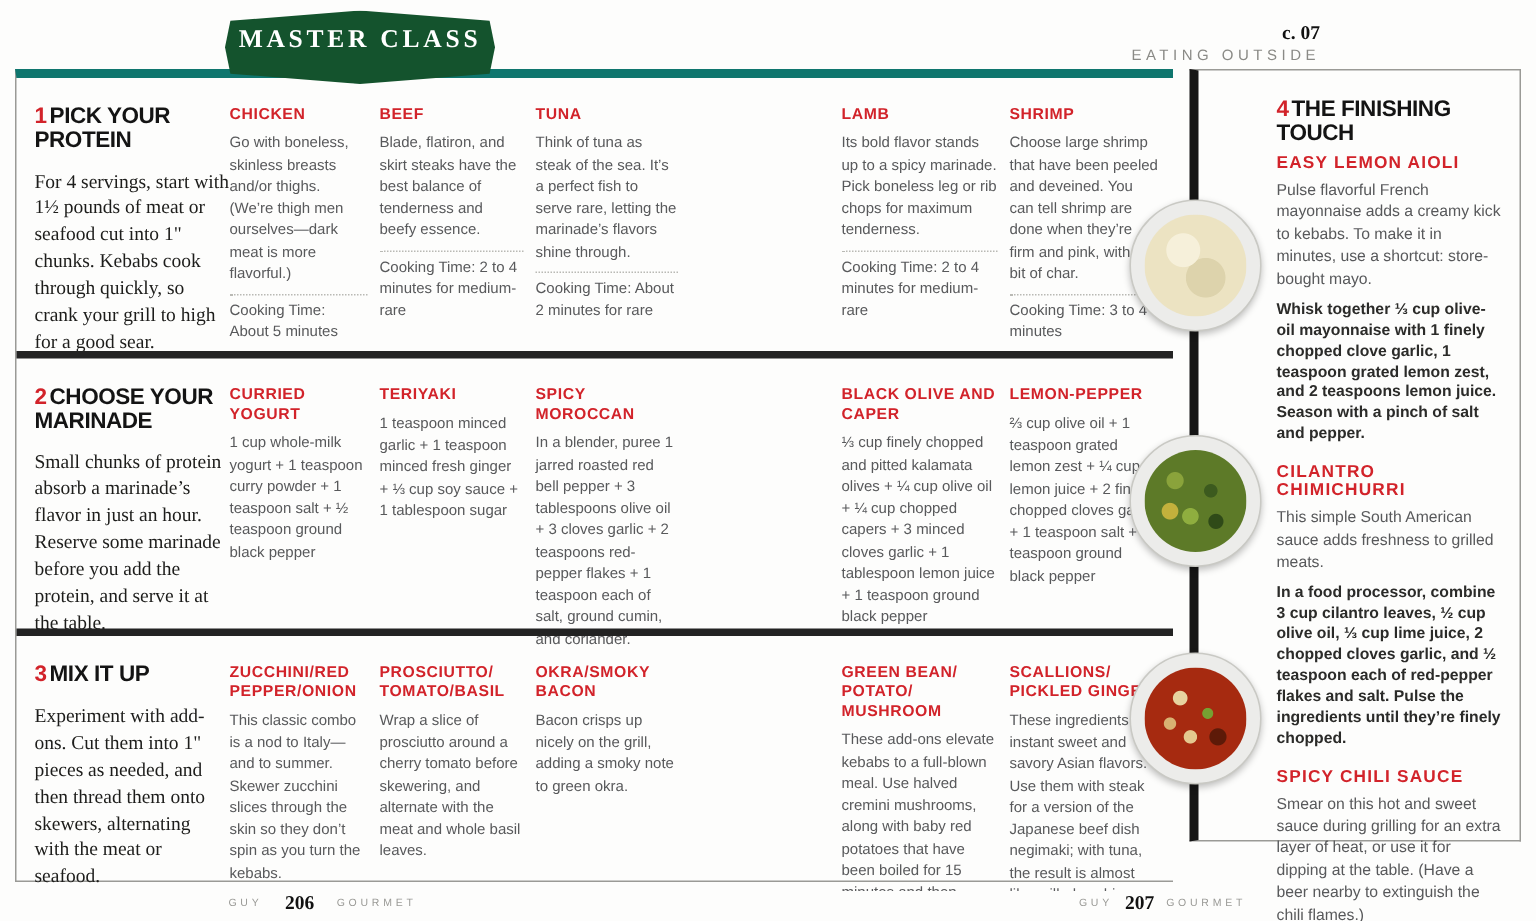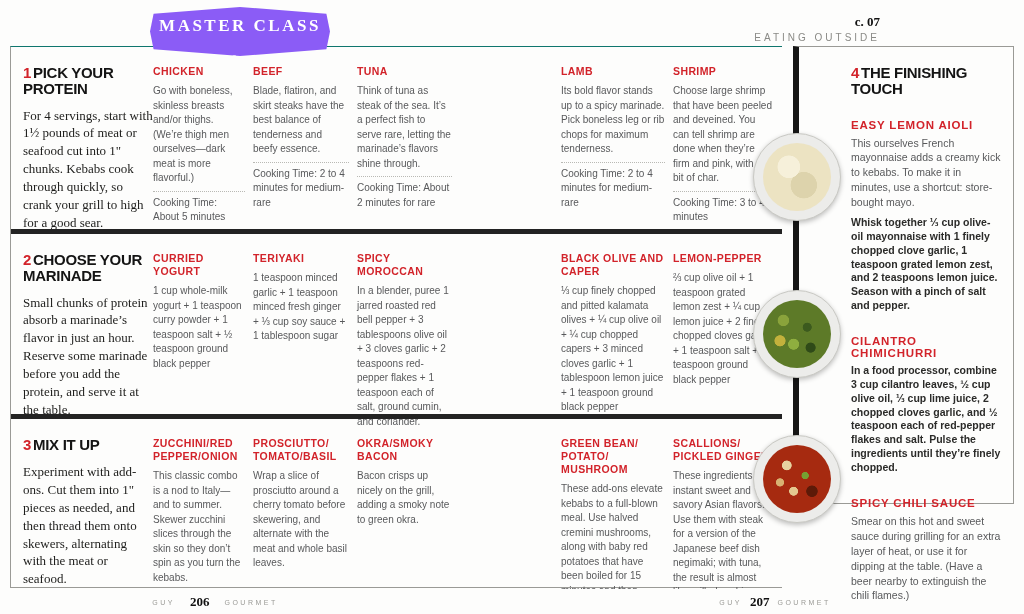--- a/index.html
+++ b/index.html
@@ -1,32 +1,32 @@
 <!DOCTYPE html>
 <html><head>
 <meta charset="utf-8">
 <style>
   * { margin:0; padding:0; box-sizing:border-box; }
   html,body { width:1024px; height:614px; background:#fff; font-family:"Liberation Sans", sans-serif; overflow:hidden; }
   .page { position:relative; width:1024px; height:614px; background:#fdfdfc; }
 
   
   .banner { position:absolute; left:150px; top:7px; width:180px; height:49px;
-    background:#8b5cf6; color:#fff; text-align:center;
+    background:#14532d; color:#fff; text-align:center;
     clip-path:polygon(2% 14%, 50% 0%, 98% 14%, 100% 50%, 98% 86%, 50% 100%, 2% 86%, 0% 50%);
     z-index:5; padding-top:9px; }
   .banner .bt { font-family:"Liberation Serif", serif; font-weight:bold; font-size:17px; letter-spacing:2.5px; }
   .banner .bs { font-family:"DejaVu Serif", serif; font-style:italic; font-size:16px; margin-top:17px; }
   .chapter { position:absolute; left:660px; top:14px; width:220px; text-align:right; }
   .chapter .cnum { font-family:"Liberation Serif", serif; font-weight:bold; font-size:13px; color:#111; }
   .chapter .clabel { font-size:10px; letter-spacing:3px; color:#8a8a86; margin-top:2px; }
 
   
   .left-page { position:absolute; left:10px; top:46px; width:772px; height:542px;
-    border-top:1px solid #0f766e; border-left:1px solid #9a9a96; border-bottom:1px solid #9a9a96; background:#fdfdfc; }
+    border-top:6px solid #0f766e; border-left:1px solid #9a9a96; border-bottom:1px solid #9a9a96; background:#fdfdfc; }
   .row { position:absolute; left:0; width:100%; overflow:hidden; }
   .row1 { top:0; height:182px; }
   .sep1 { position:absolute; top:182px; left:0; width:100%; height:5px; background:#232323; }
   .row2 { top:187px; height:212px; }
   .sep2 { position:absolute; top:367px; left:0; width:100%; height:5px; background:#232323; }
   .row3 { top:372px; height:170px; }
 
   .col { position:absolute; top:0; height:100%; padding-top:18px; }
   .c-intro { left:12px;  width:130px; }
   .c2 { left:142px; width:92px; }
@@ -37,27 +37,27 @@
 
   h2.sec { font-size:15px; font-weight:800; color:#141414; letter-spacing:-0.3px; line-height:1.05; }
   h2.sec .num { color:#d2232a; margin-right:2px; }
   .intro { font-family:"Liberation Serif", serif; font-size:13px; line-height:1.38; color:#1d1d1b; margin-top:10px; }
 
   h3.colhead { color:#d2232a; font-size:10.5px; font-weight:bold; letter-spacing:0.4px; line-height:1.25; margin-bottom:6px; }
   .body { font-size:10px; line-height:1.45; color:#58595b; }
   .cook { font-size:10px; line-height:1.45; color:#58595b; border-top:1px dotted #b9b9b4; margin-top:5px; padding-top:4px; }
 
   
-  .right-panel { position:absolute; left:793px; top:46px; width:221px; height:458px;
+  .right-panel { position:absolute; left:793px; top:46px; width:221px; height:515px;
     background:#fdfdfc; border:1px solid #9a9a96; border-left:6px solid #161616; }
   .rp-inner { position:absolute; left:52px; right:12px; top:18px; }
   .sauce-head { color:#d2232a; font-size:11.5px; font-weight:bold; letter-spacing:0.8px; margin-bottom:5px; }
   .sauce-body { font-size:10.5px; line-height:1.42; color:#58595b; margin-bottom:6px; }
   .sauce-recipe { font-size:10.5px; line-height:1.32; color:#2b2b29; font-weight:bold; margin-bottom:12px; }
-  .sauce-block { margin-top:22px; }
+  .sauce-block { margin-top:6px; }
 
   .bowl { position:absolute; left:-46px; width:88px; height:88px; border-radius:50%;
     background:#ececea; border:1px solid #c9c9c4; box-shadow:0 2px 5px rgba(0,0,0,0.25); z-index:4; }
   .bowl-inner { position:absolute; left:9px; top:9px; width:68px; height:68px; border-radius:50%; }
   .bowl-aioli  { top:86px; }
   .bowl-chimi  { top:243px; }
   .bowl-chili  { top:388px; }
   .fill-aioli { background:
       radial-gradient(circle at 38% 35%, #f6f0da 0 18%, transparent 19%),
       radial-gradient(circle at 60% 62%, #ddd3ac 0 22%, transparent 23%),
@@ -199,26 +199,27 @@
       </div>
     <div class="bowl bowl-chili">
         <div class="bowl-inner fill-chili"></div>
       </div>
 
     <div class="rp-inner">
       <h2 class="sec"><span class="num">4</span><span>THE FINISHING TOUCH</span></h2>
 
       <div class="sauce-block">
         <h3 class="sauce-head">EASY LEMON AIOLI</h3>
-        <p class="sauce-body">This ourselves French mayonnaise adds a creamy kick to kebabs. To make it in minutes, use a shortcut: store-bought mayo.</p>
+        <p class="sauce-body">Pulse flavorful French mayonnaise adds a creamy kick to kebabs. To make it in minutes, use a shortcut: store-bought mayo.</p>
         <p class="sauce-recipe">Whisk together ⅓ cup olive-oil mayonnaise with 1 finely chopped clove garlic, 1 teaspoon grated lemon zest, and 2 teaspoons lemon juice. Season with a pinch of salt and pepper.</p>
       </div>
 
       <div class="sauce-block">
         <h3 class="sauce-head">CILANTRO CHIMICHURRI</h3>
+        <p class="sauce-body">This simple South American sauce adds freshness to grilled meats.</p>
         <p class="sauce-recipe">In a food processor, combine 3 cup cilantro leaves, ½ cup olive oil, ⅓ cup lime juice, 2 chopped cloves garlic, and ½ teaspoon each of red-pepper flakes and salt. Pulse the ingredients until they’re finely chopped.</p>
       </div>
 
       <div class="sauce-block">
         <h3 class="sauce-head">SPICY CHILI SAUCE</h3>
         <p class="sauce-body">Smear on this hot and sweet sauce during grilling for an extra layer of heat, or use it for dipping at the table. (Have a beer nearby to extinguish the chili flames.)</p>
 
       </div>
     </div>
   </div>

